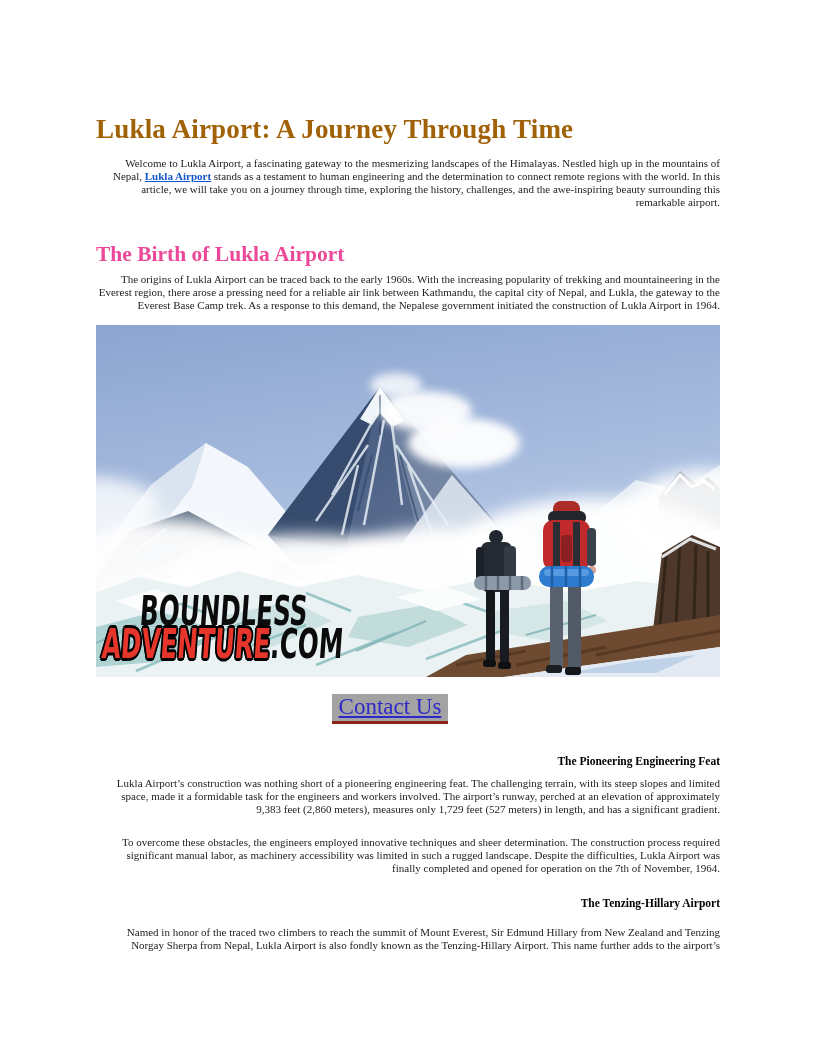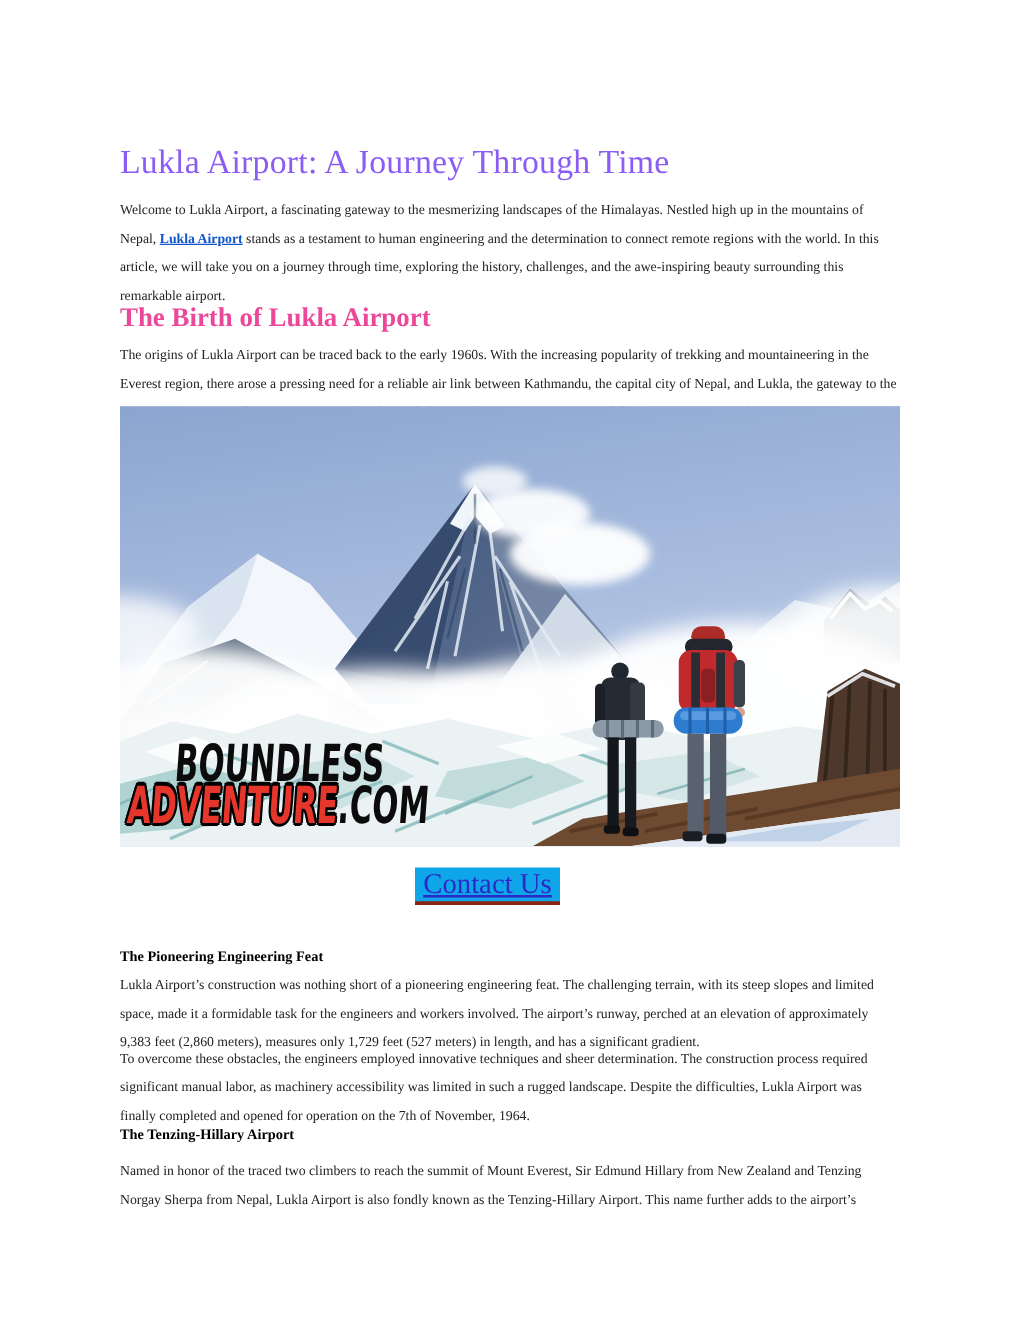--- a/index.html
+++ b/index.html
@@ -2,24 +2,24 @@
 <html><head>
 <meta charset="utf-8">
 <style>
   html,body{margin:0;padding:0;background:#ffffff;}
   body{
     width:816px;height:1056px;position:relative;overflow:hidden;
     font-family:"Liberation Serif", serif;color:#1f1f1f;
   }
   .abs{position:absolute;left:96px;width:624px;}
   .doc-title{
-    top:96px;font-size:27px;font-weight:400;color:#8b5cf6;letter-spacing:0.2px;
+    top:96px;font-size:27px;font-weight:700;color:#a16207;letter-spacing:0.2px;
   }
   .body-text{
-    font-size:11px;line-height:23px;color:#222;text-align:left;
+    font-size:11px;line-height:13px;color:#222;text-align:right;
   }
   .p-intro{top:146px;}
   .h2{
     top:224px;font-size:21.5px;font-weight:700;color:#ec4899;
   }
   .p-birth{top:262px;}
   .inline-link{
     color:#1155CC;font-weight:700;text-decoration:underline;cursor:pointer;
   }
   .hero{
@@ -35,21 +35,21 @@
   .logo-1{left:44px;top:266px;}
   .logo-2{left:6px;top:299px;}
   .logo-red{
     color:#E6362C;
     text-shadow:-2px -2px 0 #000, 2px -2px 0 #000, -2px 2px 0 #000, 2px 2px 0 #000,
                 -3px 0 0 #000, 3px 0 0 #000, 0 3px 0 #000, 0 -3px 0 #000;
   }
   .contact-row{top:694px;height:30px;text-align:center;}
   .contact-btn{
     display:inline-block;position:relative;left:-18px;
-    background:#0ea5e9;border-bottom:3px solid #8B2412;
+    background:#a3a3a3;border-bottom:3px solid #8B2412;
     padding:0px 7px 1px 7px;
     font-size:23px;color:#2F28C8;text-decoration:underline;cursor:pointer;
   }
   .sub-head{
     font-size:11.5px;font-weight:700;color:#000;
   }
   .sh-feat{top:735px;margin-top:20px;}
   .p-feat1{top:766px;}
   .p-feat2{top:825px;}
   .sh-tenzing{top:885px;}

